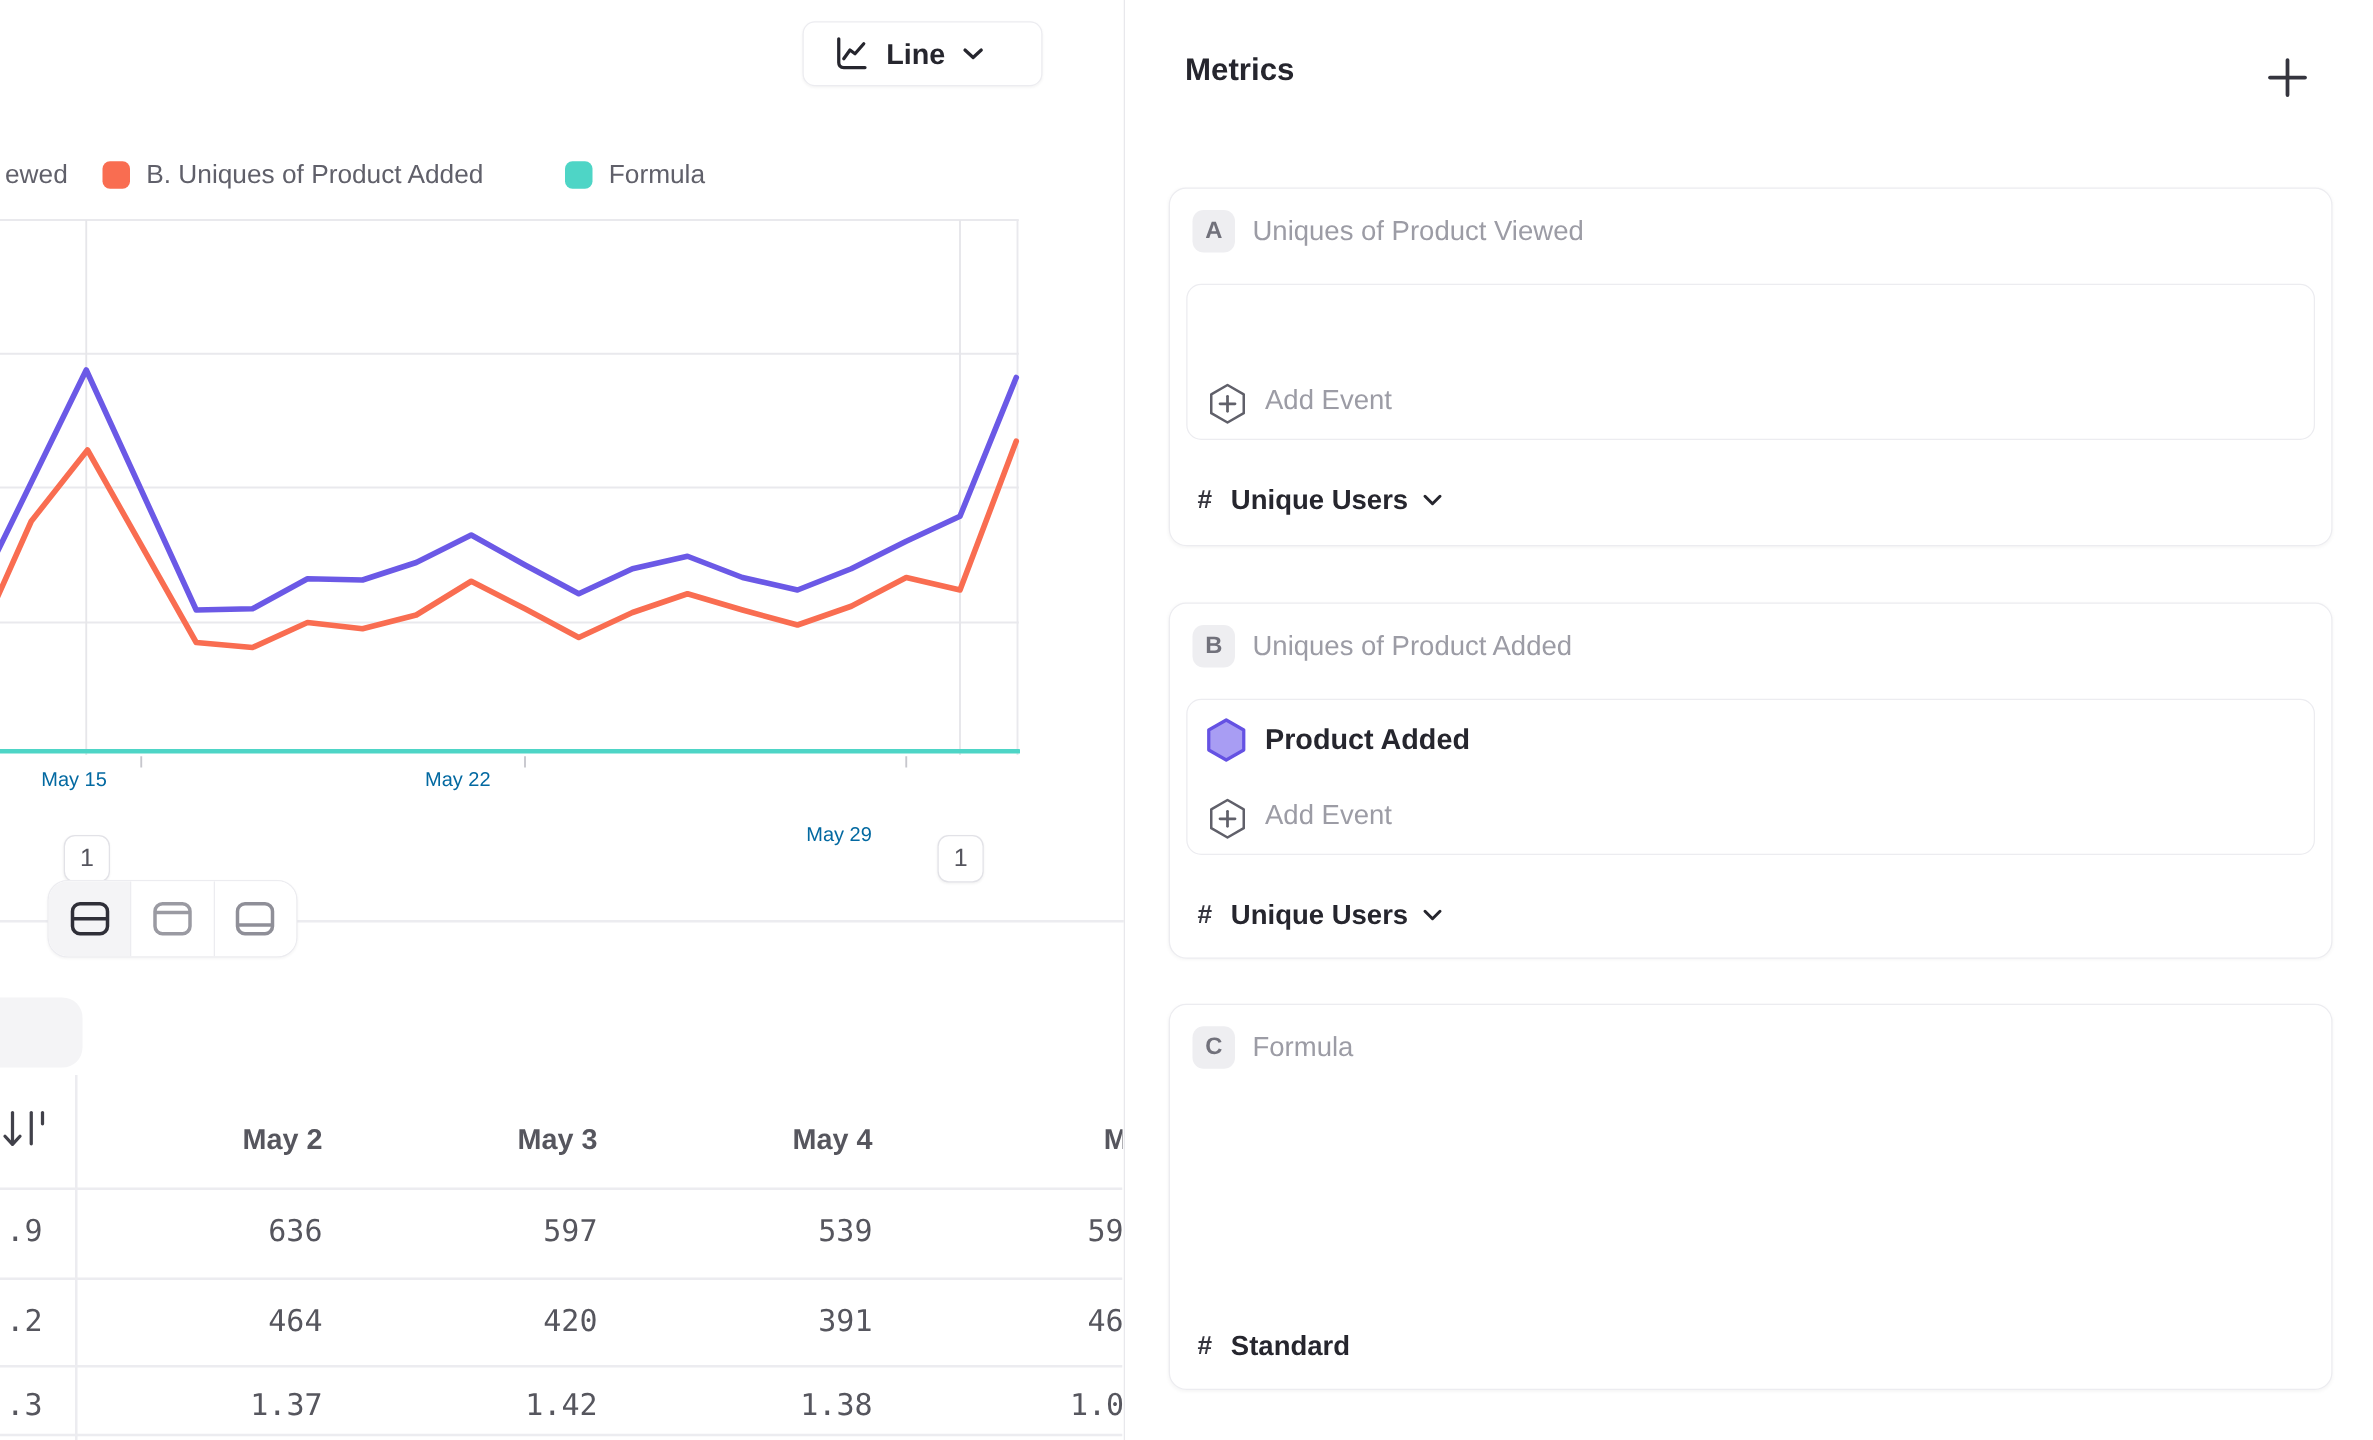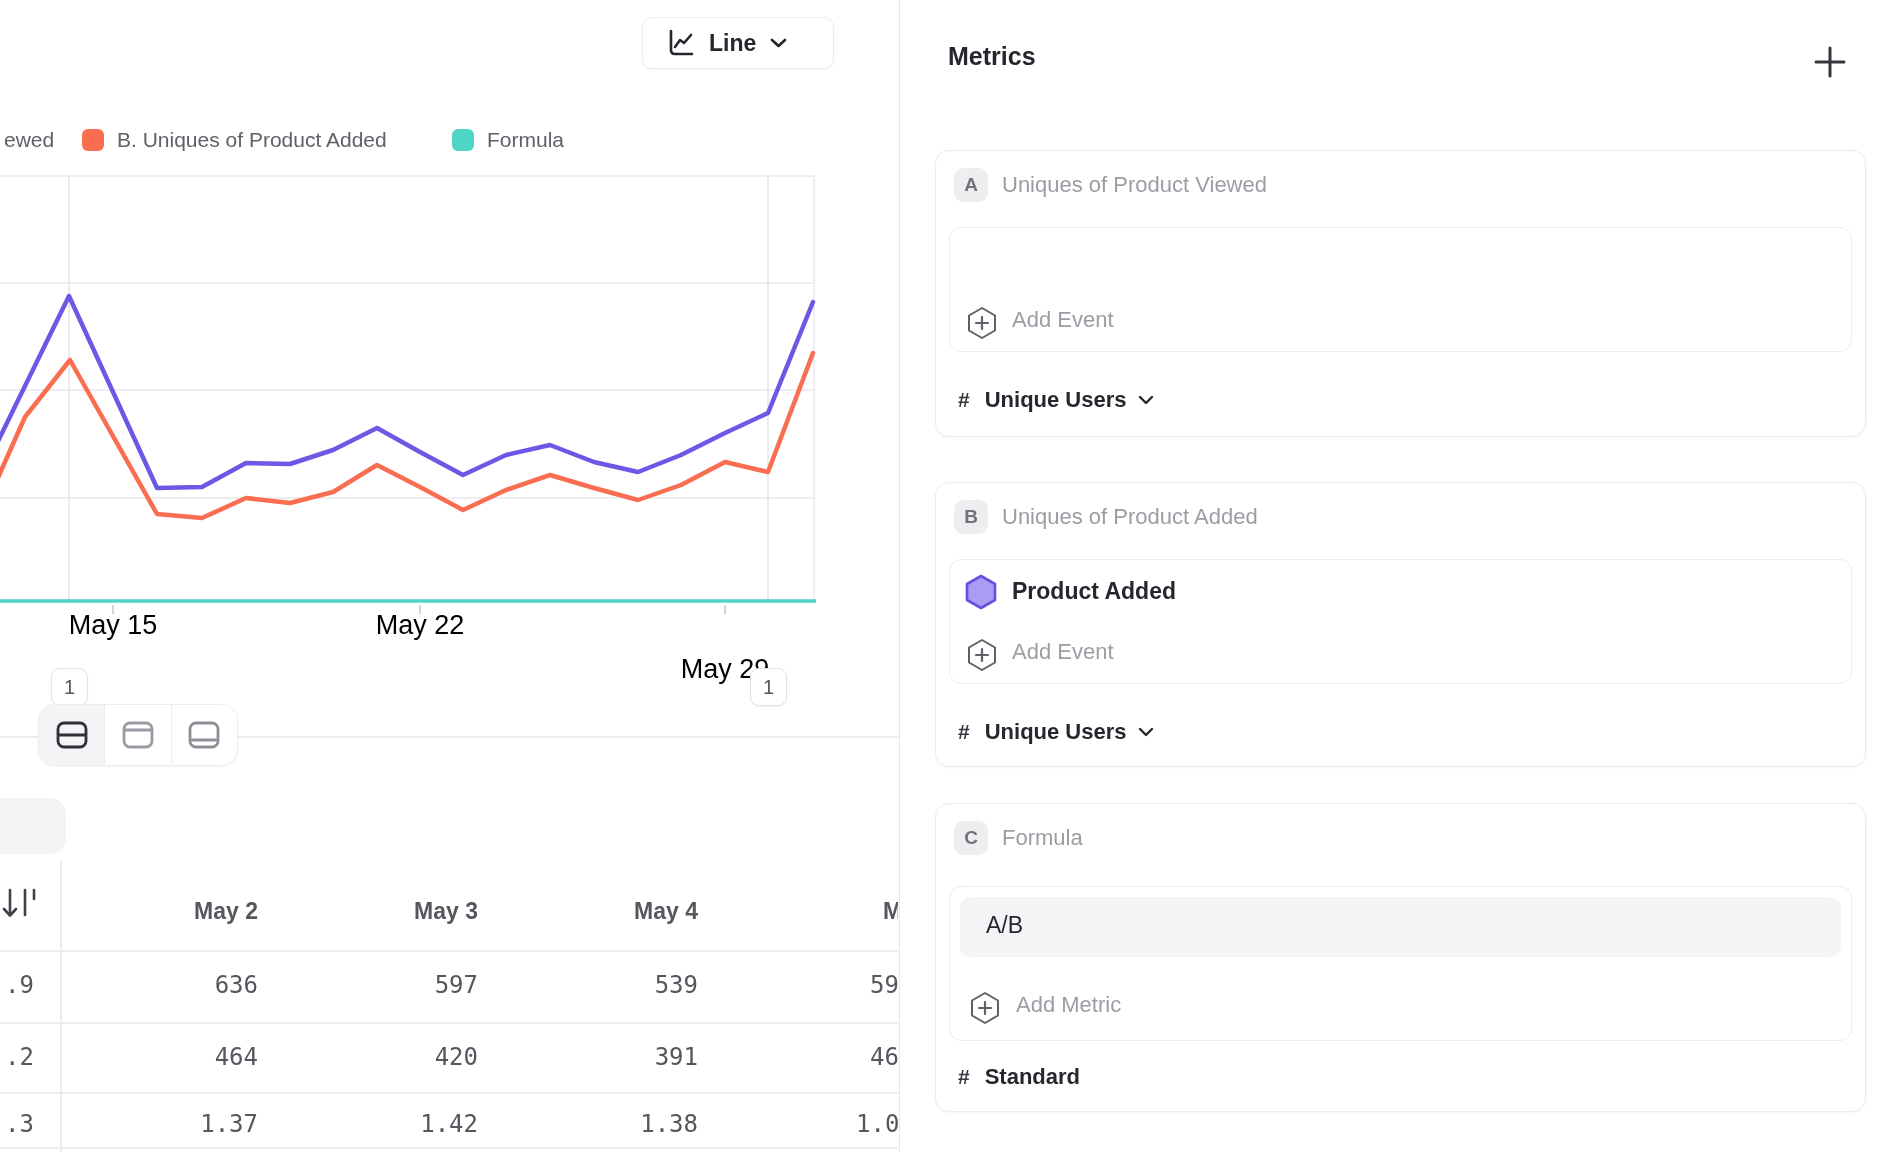--- a/index.html
+++ b/index.html
@@ -16,22 +16,22 @@
   .legend{position:absolute;left:0;top:127px;width:899px;height:28px;}
   .lg-tail{position:absolute;left:4px;top:0;font-size:21px;color:#60606a;font-weight:400;line-height:26px;}
   .swatch{position:absolute;top:2px;width:22px;height:22px;border-radius:6px;}
   .sw-b{left:82px;}
   .sw-c{left:452px;}
   .lg-label{position:absolute;top:0;font-size:21px;color:#60606a;font-weight:500;line-height:26px;}
   .lb-b{left:117px;}
   .lb-c{left:487px;}
   
   #chart-svg{position:absolute;left:0;top:160px;}
-  .x-label{position:absolute;top:612px;width:160px;text-align:center;font-size:27px;
-           color:#000000;line-height:26px;}
+  .x-label{position:absolute;top:612px;width:160px;text-align:left;font-size:16px;
+           color:#0369a1;line-height:26px;}
   .xl-0{left:33px;} .xl-1{left:340px;} .xl-2{left:645px;margin-top:44px;}
   .chip{position:absolute;top:668px;width:37px;height:38px;border:1.5px solid #e2e2e7;
         border-radius:9px;background:#fff;box-shadow:0 1px 2px rgba(0,0,0,.05);
         display:flex;align-items:center;justify-content:center;font-size:20px;color:#55555e;cursor:pointer;}
   .chip1{left:51px;} .chip2{left:750px;}
   .h-divider{position:absolute;left:0;top:736px;width:899px;height:1.5px;background:#ececf0;}
   
   .toggle-group{position:absolute;left:38px;top:704px;width:200px;height:62px;background:#fff;
                 border:1.5px solid #ececf0;border-radius:16px;display:flex;overflow:hidden;
                 box-shadow:0 1px 2px rgba(0,0,0,.04);}
@@ -265,32 +265,19 @@
         <span class="agg-label">Unique Users</span>
         <svg width="16" height="10" viewBox="0 0 16 10">
           <polyline points="2,2 8,8 14,2" fill="none" stroke="#26262e" stroke-width="2.4" stroke-linecap="round" stroke-linejoin="round"></polyline>
         </svg>
       </div>
     </div>
 
     <div class="card" id="cardC">
       <span class="badge">C</span>
       <span class="card-title">Formula</span>
-      <div class="inner inner-c">
-        <div class="formula-input">
-          <span>A/B</span>
-        </div>
-        <div class="add-row add-row-c">
-          <svg class="hexplus" width="34" height="36" viewBox="0 0 34 36">
-            <polygon points="17,3 30,10.5 30,25.5 17,33 4,25.5 4,10.5" fill="none" stroke="#60606a" stroke-width="2" stroke-linejoin="round"></polygon>
-            <line x1="17" y1="12" x2="17" y2="24" stroke="#60606a" stroke-width="2.2" stroke-linecap="round"></line>
-            <line x1="11" y1="18" x2="23" y2="18" stroke="#60606a" stroke-width="2.2" stroke-linecap="round"></line>
-          </svg>
-          <span class="add-label">Add Metric</span>
-        </div>
-      </div>
       <div class="agg-row agg-row-c">
         <span class="hash">#</span>
         <span class="agg-label">Standard</span>
       </div>
     </div>
   </aside>
 </div>
 
 </body></html>

